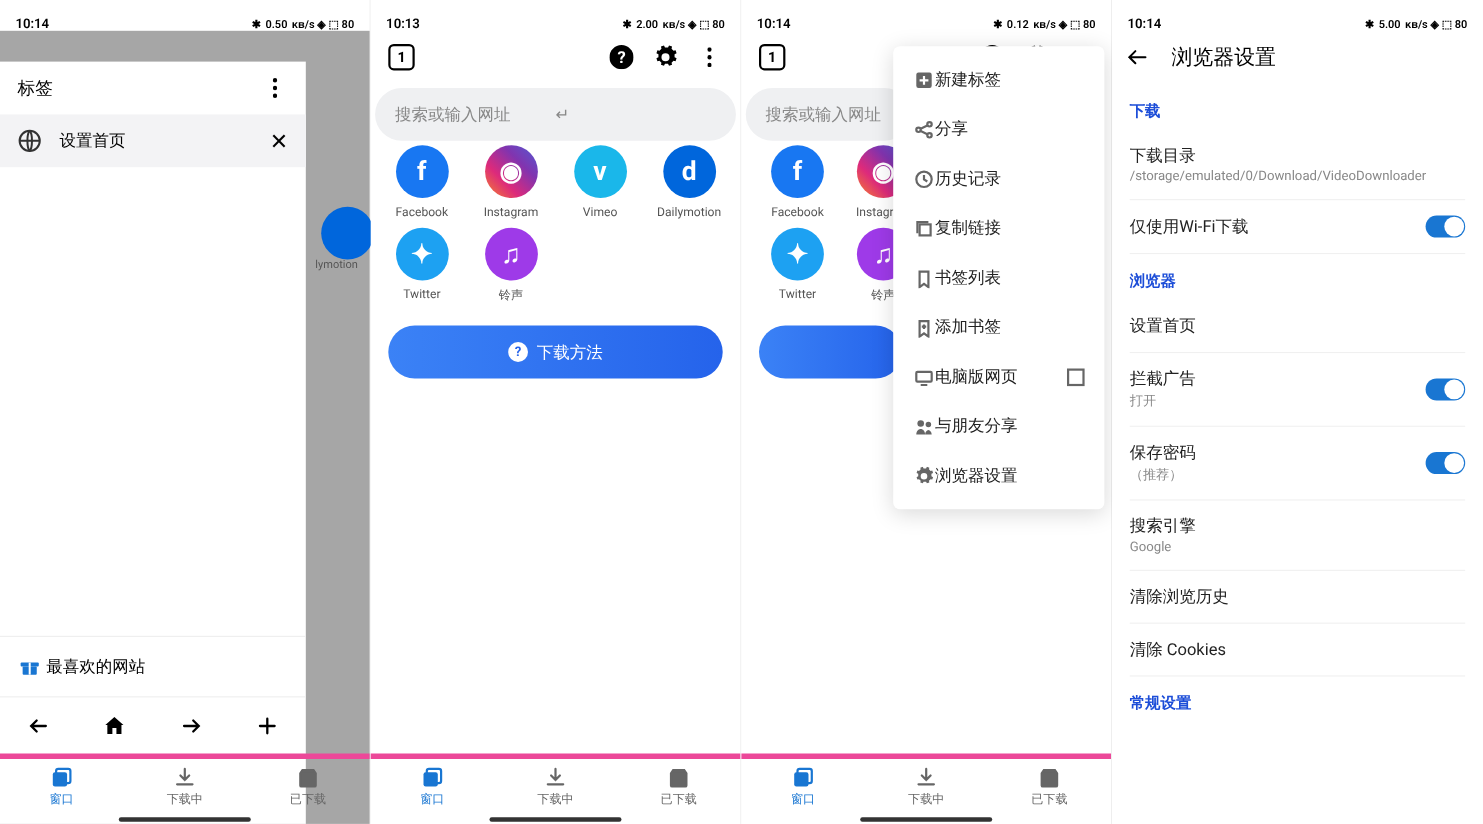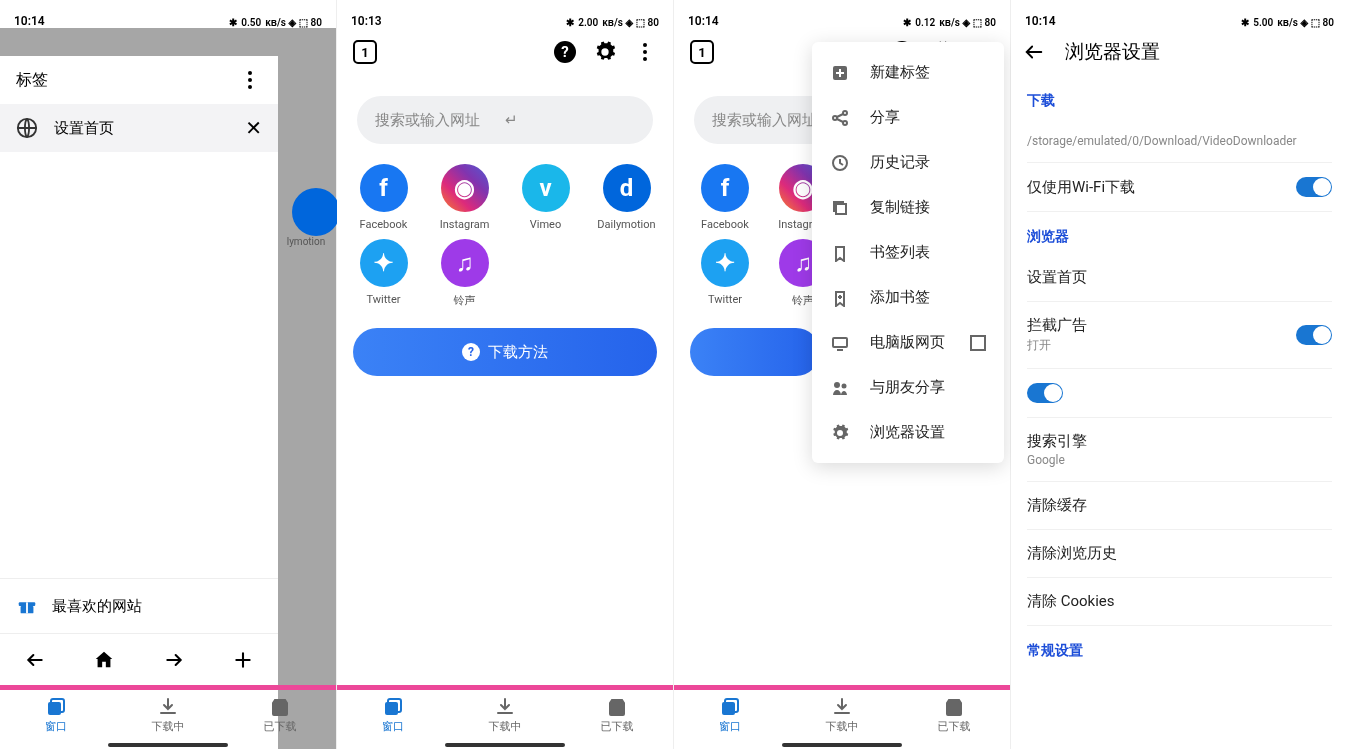--- a/index.html
+++ b/index.html
@@ -5,45 +5,45 @@
 *{margin:0;padding:0;box-sizing:border-box;font-family:-apple-system,BlinkMacSystemFont,"Segoe UI",Roboto,sans-serif}
 body{display:flex;background:#fff;width:1348px;height:749px;overflow:hidden}
 .screen{width:337px;height:749px;position:relative;background:#fff;display:flex;flex-direction:column;border-right:1px solid #eee}
 .statusbar{height:28px;display:flex;justify-content:space-between;align-items:flex-end;padding:0 14px;font-size:12px;font-weight:600}
 .sb-right{display:flex;gap:4px;align-items:center;font-size:10px}
 .header{height:48px;display:flex;align-items:center;padding:0 8px}
 .header-title{font-size:16px;flex:1;padding-left:8px}
 .icon-btn{width:40px;height:40px;display:flex;align-items:center;justify-content:center;cursor:pointer}
 .tab-count{width:24px;height:24px;border:2.5px solid #000;border-radius:5px;display:flex;align-items:center;justify-content:center;font-weight:700;font-size:13px}
 .tab-row{display:flex;align-items:center;padding:12px 16px;background:#f3f3f5;gap:16px}
-.searchbar{margin:20px;height:48px;background:#eff0f2;border-radius:24px;display:flex;align-items:center;padding:0 18px;color:#888;font-size:15px}
+.searchbar{margin:4px;height:48px;background:#eff0f2;border-radius:24px;display:flex;align-items:center;padding:0 18px;color:#888;font-size:15px}
 .searchbar span{flex:1}
 .grid{display:grid;grid-template-columns:repeat(4,1fr);padding:0 10px;gap:8px}
 .cell{display:flex;flex-direction:column;align-items:center;gap:6px}
 .cicon{width:48px;height:48px;border-radius:50%;display:flex;align-items:center;justify-content:center;color:#fff;font-size:24px;font-weight:700}
 .clabel{font-size:11px;color:#555}
 .fb{background:#1877f2}
 .ig{background:linear-gradient(45deg,#f58529,#dd2a7b,#8134af,#515bd4)}
 .vm{background:#1ab7ea}
 .dm{background:#0066dc}
 .tw{background:#1da1f2}
 .rt{background:#9e3ae8}
 .dlbtn{margin:20px 16px;height:48px;background:linear-gradient(90deg,#3b82f6,#2563eb);border-radius:24px;display:flex;align-items:center;justify-content:center;color:#fff;font-size:15px;gap:8px}
 .qmark{width:18px;height:18px;border-radius:50%;background:#fff;color:#2563eb;display:flex;align-items:center;justify-content:center;font-size:12px;font-weight:700}
 .bottomnav{height:56px;display:flex;border-top:5px solid #ec4899;position:absolute;bottom:8px;left:0;right:0}
 .bnitem{flex:1;display:flex;flex-direction:column;align-items:center;justify-content:center;gap:2px;font-size:11px;color:#666}
 .bnitem.active{color:#1976d2}
 .navhandle{position:absolute;bottom:2px;left:50%;transform:translateX(-50%);width:120px;height:4px;background:#333;border-radius:2px}
 .scrim{position:absolute;inset:0;background:rgba(0,0,0,.35)}
 .drawer{position:absolute;left:0;top:28px;bottom:0;width:278px;background:#fff;display:flex;flex-direction:column}
-.favrow{padding:16px;display:flex;align-items:center;gap:14px;font-size:15px;border-top:1px solid #eee}
+.favrow{padding:16px;display:flex;align-items:center;gap:4px;font-size:15px;border-top:1px solid #eee}
 .navarrows{display:flex;height:52px;border-top:1px solid #eee}
 .navarrows>div{flex:1;display:flex;align-items:center;justify-content:center}
 .menu{position:absolute;top:42px;right:6px;width:192px;background:#fff;border-radius:6px;box-shadow:0 4px 20px rgba(0,0,0,.15);padding:8px 0}
-.menuitem{display:flex;align-items:center;padding:13px 18px;gap:20px;font-size:15px;color:#222}
+.menuitem{display:flex;align-items:center;padding:13px 18px;font-size:15px;color:#222}
 .menuitem .mic{width:20px;display:flex;justify-content:center;color:#666}
 .checkbox{width:16px;height:16px;border:2px solid #666;margin-left:auto}
 .settings{flex:1;overflow:auto;padding:0 16px}
 .sect{color:#1d4ed8;font-size:14px;padding:16px 0 8px;font-weight:700}
 .srow{padding:14px 0;display:flex;align-items:center;border-bottom:1px solid #f0f0f0}
 .srow:last-child{border-bottom:none}
 .scol{flex:1}
 .stitle{font-size:15px;color:#222}
 .ssub{font-size:12px;color:#888;margin-top:2px}
 .toggle{width:36px;height:20px;background:#1976d2;border-radius:10px;position:relative}
@@ -408,20 +408,21 @@
         <svg width="22" height="22" viewBox="0 0 24 24">
           <path d="M20 12H4m6-6l-6 6 6 6" stroke="#000" stroke-width="2" fill="none" stroke-linecap="round"></path>
         </svg>
       </span>
     <span style="font-size:19px">浏览器设置</span>
   </div>
   <div class="settings">
     <div class="sect">下载</div>
     <div class="srow">
       <div class="scol">
+          <div class="stitle">下载目录</div>
           <div class="ssub">/storage/emulated/0/Download/VideoDownloader</div>
         </div>
     </div>
     <div class="srow">
       <div class="scol">
           <div class="stitle">仅使用Wi-Fi下载</div>
         </div>
       <div class="toggle"></div>
     </div>
     <div class="sect">浏览器</div>
@@ -431,33 +432,32 @@
         </div>
     </div>
     <div class="srow">
       <div class="scol">
           <div class="stitle">拦截广告</div>
           <div class="ssub">打开</div>
         </div>
       <div class="toggle"></div>
     </div>
     <div class="srow">
+      <div class="scol">
+          <div class="stitle">保存密码</div>
+          <div class="ssub">（推荐）</div>
+        </div>
       <div class="toggle"></div>
     </div>
     <div class="srow">
       <div class="scol">
           <div class="stitle">搜索引擎</div>
           <div class="ssub">Google</div>
         </div>
     </div>
-    <div class="srow">
-        <div class="scol">
-          <div class="stitle">清除缓存</div>
-        </div>
-      </div>
     <div class="srow">
         <div class="scol">
           <div class="stitle">清除浏览历史</div>
         </div>
       </div>
     <div class="srow">
         <div class="scol">
           <div class="stitle">清除 Cookies</div>
         </div>
       </div>

